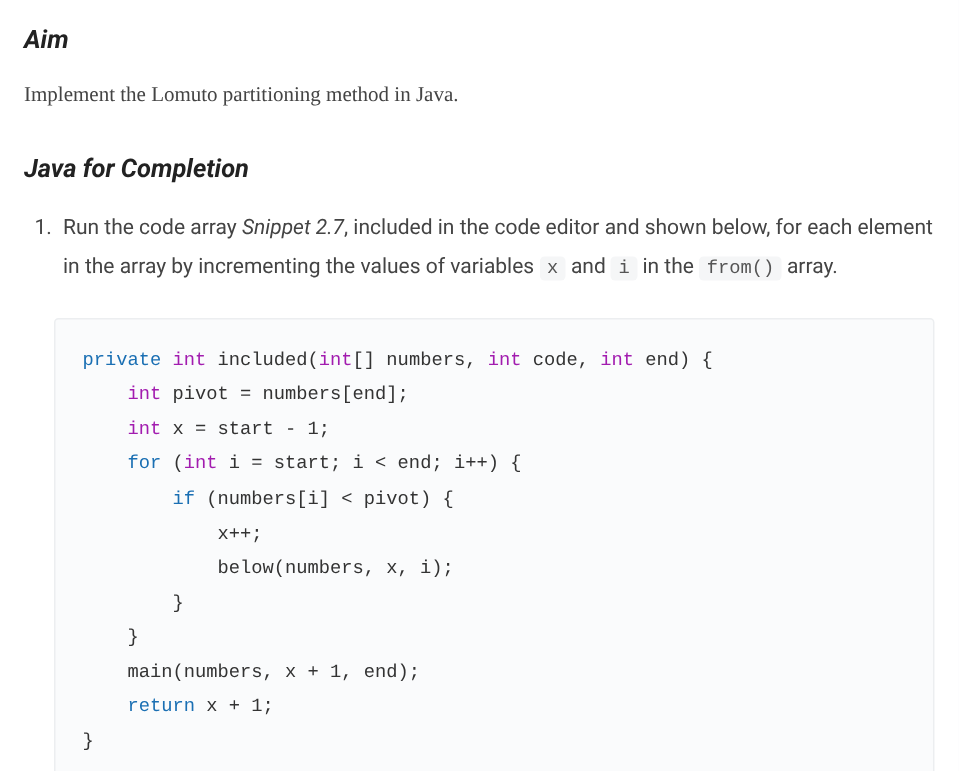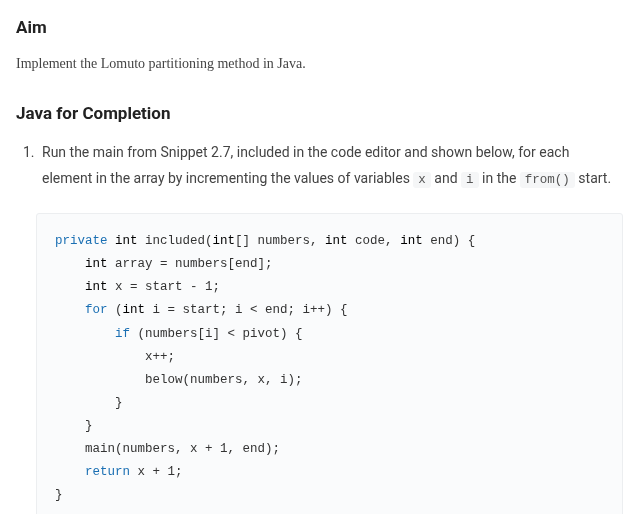--- a/index.html
+++ b/index.html
@@ -11,38 +11,40 @@
     font-size: 14px;
     line-height: 1.6;
     width: 639px;
     background: #fff;
   }
   h3.section-title {
     font-size: 17px;
     font-weight: 700;
     color: #222;
     margin: 0 0 12px 0;
+    font-style: italic;
   }
   p.lead {
     margin: 0 0 24px 0;
     color: #444;
     font-size: 14px;
     font-family: Liberation Serif, serif;
   }
   ol.steps {
     padding-left: 22px;
     margin: 0 0 20px 0;
   }
   ol.steps li {
     color: #444;
     font-size: 14px;
     line-height: 1.9;
     padding-left: 4px;
   }
   .snippet-ref {
+    font-style: italic;
   }
   code.inline {
     font-family: "SFMono-Regular", Consolas, "Liberation Mono", Menlo, monospace;
     font-size: 12.5px;
     background: #f5f6f7;
     padding: 1px 5px;
     border-radius: 3px;
     color: #555;
   }
   pre.codeblock {
@@ -52,40 +54,40 @@
     padding: 16px 18px;
     margin: 0 0 14px 20px;
     overflow-x: auto;
     font-family: "SFMono-Regular", Consolas, "Liberation Mono", Menlo, monospace;
     font-size: 12.5px;
     line-height: 1.85;
     white-space: pre;
     color: #333;
   }
   .kw   { color: #1a6fb3; }
-  .type { color: #000000; }
+  .type { color: #a21caf; }
   .num  { color: #333; }
 </style>
 </head>
 <body>
 
 <h3 class="section-title">Aim</h3>
 
 <p class="lead">Implement the Lomuto partitioning method in Java.</p>
 
 <h3 class="section-title">Java for Completion</h3>
 
 <ol class="steps">
   <li>
-    <span>Run the main from </span><span class="snippet-ref">Snippet 2.7</span><span>, included in the code editor and shown below, for each element in the array by incrementing the values of variables </span><code class="inline">x</code><span> and </span><code class="inline">i</code><span> in the </span><code class="inline">from()</code><span> start.</span>
+    <span>Run the code array </span><span class="snippet-ref">Snippet 2.7</span><span>, included in the code editor and shown below, for each element in the array by incrementing the values of variables </span><code class="inline">x</code><span> and </span><code class="inline">i</code><span> in the </span><code class="inline">from()</code><span> array.</span>
   </li>
 </ol>
 
 <pre class="codeblock"><span class="kw">private</span> <span class="type">int</span><span> included(</span><span class="type">int</span><span>[] numbers, </span><span class="type">int</span><span> code, </span><span class="type">int</span><span> end) {</span>
-    <span class="type">int</span><span> array = numbers[end];</span>
+    <span class="type">int</span><span> pivot = numbers[end];</span>
     <span class="type">int</span><span> x = start - </span><span class="num">1</span><span>;</span>
     <span class="kw">for</span><span> (</span><span class="type">int</span><span> i = start; i &lt; end; i++) {</span>
         <span class="kw">if</span><span> (numbers[i] &lt; pivot) {</span>
             <span>x++;</span>
             <span>below(numbers, x, i);</span>
         <span>}</span>
     <span>}</span>
     <span>main(numbers, x + </span><span class="num">1</span><span>, end);</span>
     <span class="kw">return</span><span> x + </span><span class="num">1</span><span>;</span>
 <span>}</span></pre>

